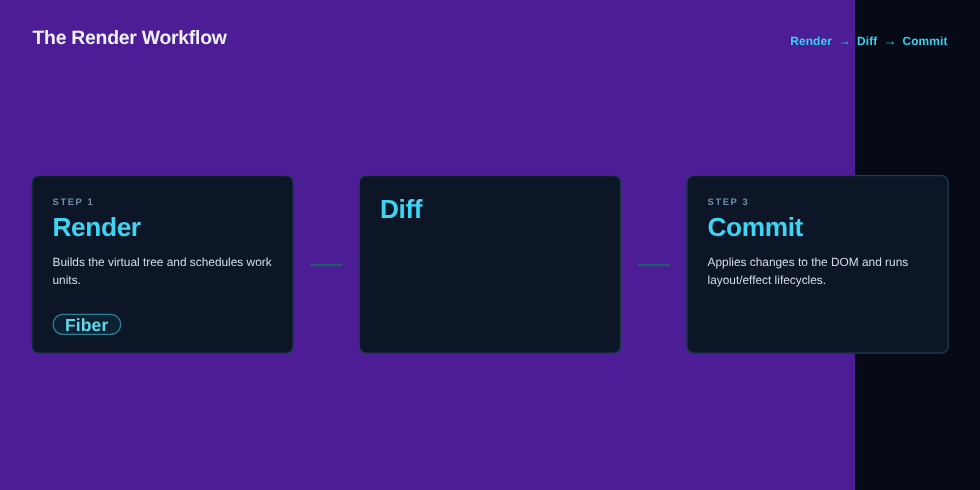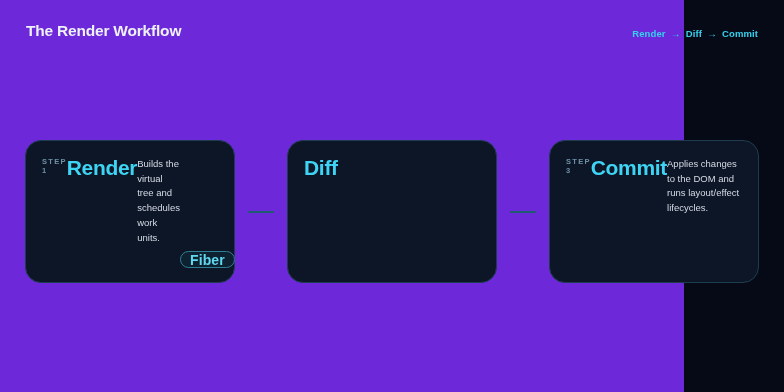--- a/index.html
+++ b/index.html
@@ -13,21 +13,21 @@
   body {
     background:#060a17;
     font-family:"Liberation Sans", sans-serif;
     -webkit-font-smoothing:antialiased;
   }
 
   .page {
     position:relative;
     width:684px;
     height:392px;
-    background:#6d28d9;
+    background:#4c1d95;
   }
 
   
   .header {
     position:absolute;
     left:0; top:0;
     width:784px;
     height:62px;
     display:flex;
     align-items:center;
@@ -68,24 +68,24 @@
     align-items:center;
   }
 
   .card {
     position:relative;
     width:210px;
     height:143px;
     flex:0 0 210px;
     background:#0d1626;
     border:1px solid #1d3d4f;
-    border-radius:16px;
+    border-radius:6px;
     padding:16px 16px 0 16px;
     display:flex;
-    flex-direction:row;
+    flex-direction:column;
   }
 
   .step-label {
     font-size:7.5px;
     font-weight:bold;
     color:#6f91a8;
     letter-spacing:1.3px;
     text-transform:uppercase;
     margin-bottom:6px;
   }

